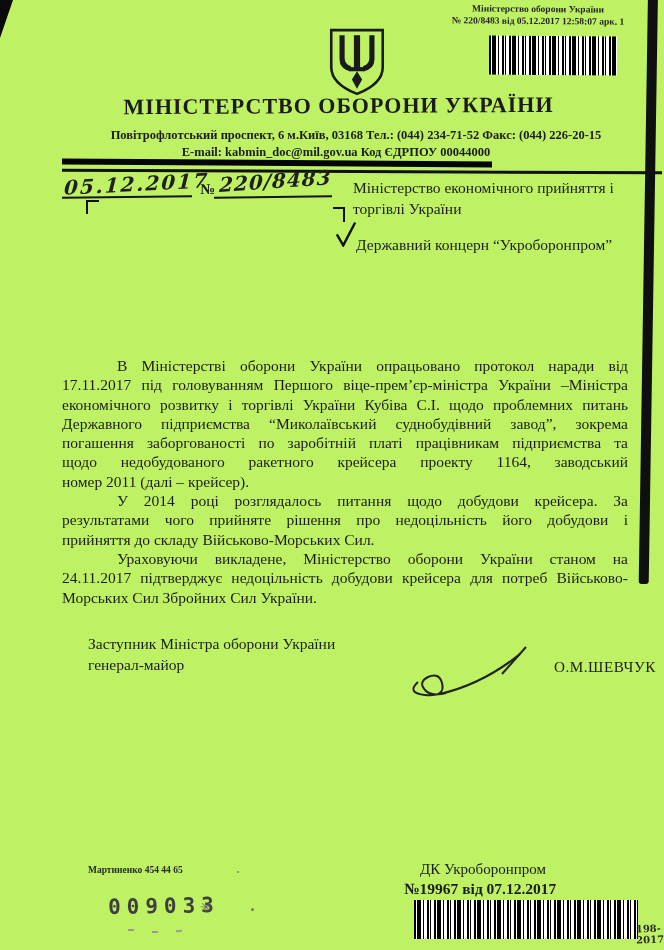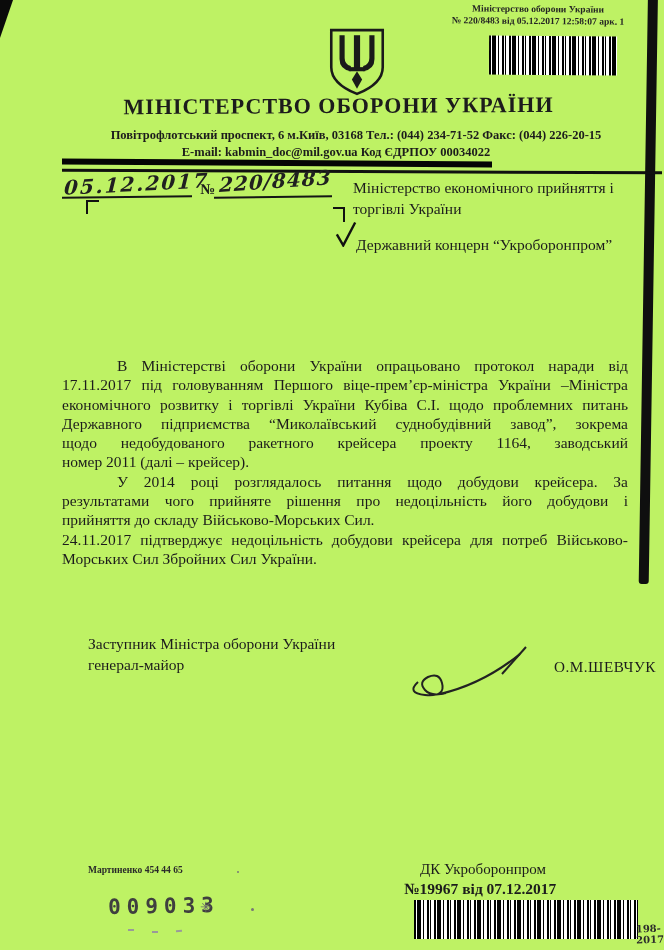--- a/index.html
+++ b/index.html
@@ -91,21 +91,21 @@
       <rect x="26" y="8" width="6" height="34" fill="#1a1a1a"></rect>
       <path d="M12 8 h5 v22 q0 6 6 8 l0 5 q-11 -2 -11 -12 Z" fill="#1a1a1a"></path>
       <path d="M46 8 h-5 v22 q0 6 -6 8 l0 5 q11 -2 11 -12 Z" fill="#1a1a1a"></path>
       <rect x="21" y="39" width="16" height="4" fill="#1a1a1a"></rect>
       <path d="M29 43 l5 8 -5 9 -5 -9 Z" fill="#1a1a1a"></path>
     </svg>
   </div>
 
   <div class="abs" id="org-title">МІНІСТЕРСТВО ОБОРОНИ УКРАЇНИ</div>
   <div class="abs" id="addr1">Повітрофлотський проспект, 6 м.Київ, 03168   Тел.: (044) 234-71-52   Факс: (044) 226-20-15</div>
-  <div class="abs" id="addr2">E-mail: kabmin_doc@mil.gov.ua   Код ЄДРПОУ 00034022</div>
+  <div class="abs" id="addr2">E-mail: kabmin_doc@mil.gov.ua   Код ЄДРПОУ 00044000</div>
   <div class="abs" id="rule1"></div>
   <div class="abs" id="rule2"></div>
 
   <div class="abs handwriting" id="hw-date">05.12.2017</div>
   <div class="abs" id="underline1"></div>
   <div class="abs" id="no-sign">№</div>
   <div class="abs handwriting" id="hw-num">220/8483</div>
   <div class="abs" id="underline2"></div>
   <div class="abs" id="bracket-left"></div>
   <div class="abs" id="bracket-right"></div>
@@ -120,25 +120,27 @@
     </svg>
   </div>
   <div class="abs" id="recipient-secondary">Державний концерн “Укроборонпром”</div>
 
 
   <div class="abs" id="body-block">
     <div class="bline jst ind">В Міністерстві оборони України опрацьовано протокол наради від</div>
     <div class="bline jst">17.11.2017 під головуванням Першого віце-прем’єр-міністра України –Міністра</div>
     <div class="bline jst">економічного розвитку і торгівлі України Кубіва С.І. щодо проблемних питань</div>
     <div class="bline jst">Державного підприємства “Миколаївський суднобудівний завод”, зокрема</div>
+    <div class="bline jst">погашення заборгованості по заробітній платі працівникам підприємства та</div>
     <div class="bline jst">щодо недобудованого ракетного крейсера проекту 1164, заводський</div>
     <div class="bline lst">номер 2011 (далі – крейсер).</div>
     <div class="bline jst ind">У 2014 році розглядалось питання щодо добудови крейсера. За</div>
     <div class="bline jst">результатами чого прийняте рішення про недоцільність його добудови і</div>
     <div class="bline lst">прийняття до складу Військово-Морських Сил.</div>
+    <div class="bline jst ind">Ураховуючи викладене, Міністерство оборони України станом на</div>
     <div class="bline jst">24.11.2017 підтверджує недоцільність добудови крейсера для потреб Військово-</div>
     <div class="bline lst">Морських Сил Збройних Сил України.</div>
   </div>
 
   <div class="abs" id="post-line1">Заступник Міністра оборони України</div>
   <div class="abs" id="post-line2">генерал-майор</div>
   <div class="abs" id="sig-svg">
     <svg width="165" height="62" viewBox="0 0 165 62">
       <path d="M20 40 q-12 11 7 13 q21 2 17 -12 q-3 -11 -14 -6 q-10 5 -3 13 q6 7 21 3" fill="none" stroke="#222" stroke-width="2"></path>
       <path d="M42 52 Q85 42 122 12" fill="none" stroke="#222" stroke-width="2.2"></path>

